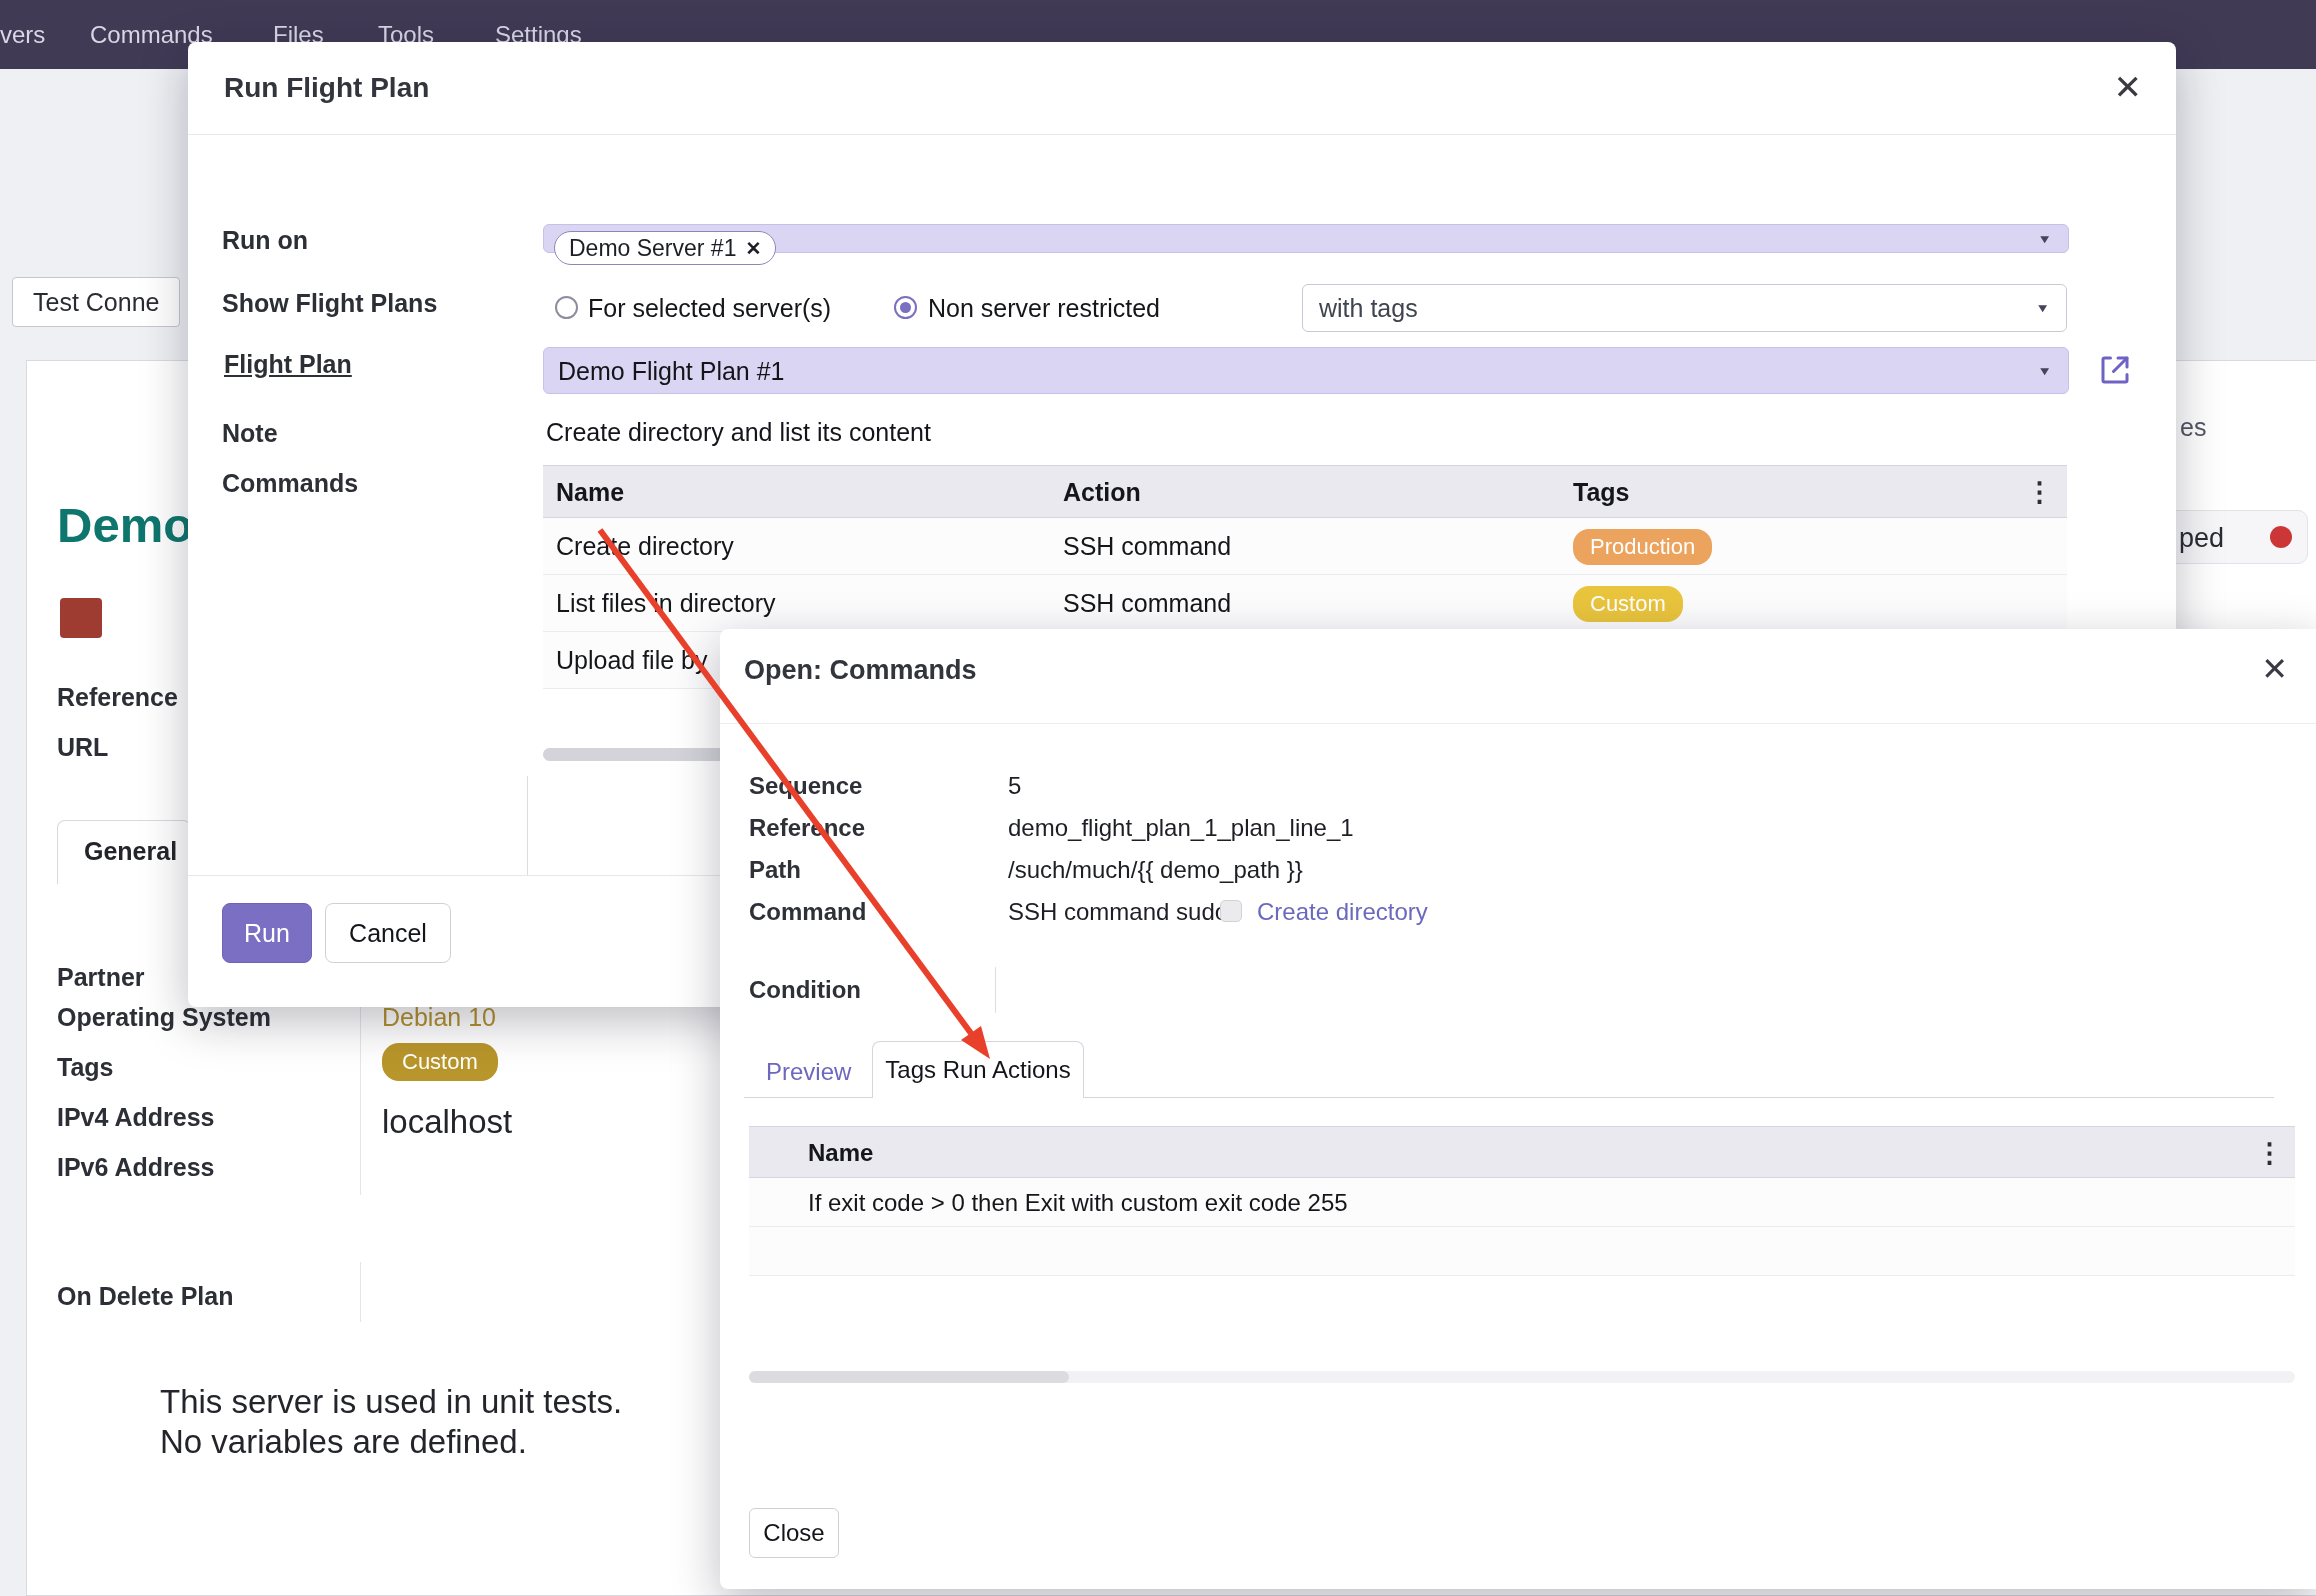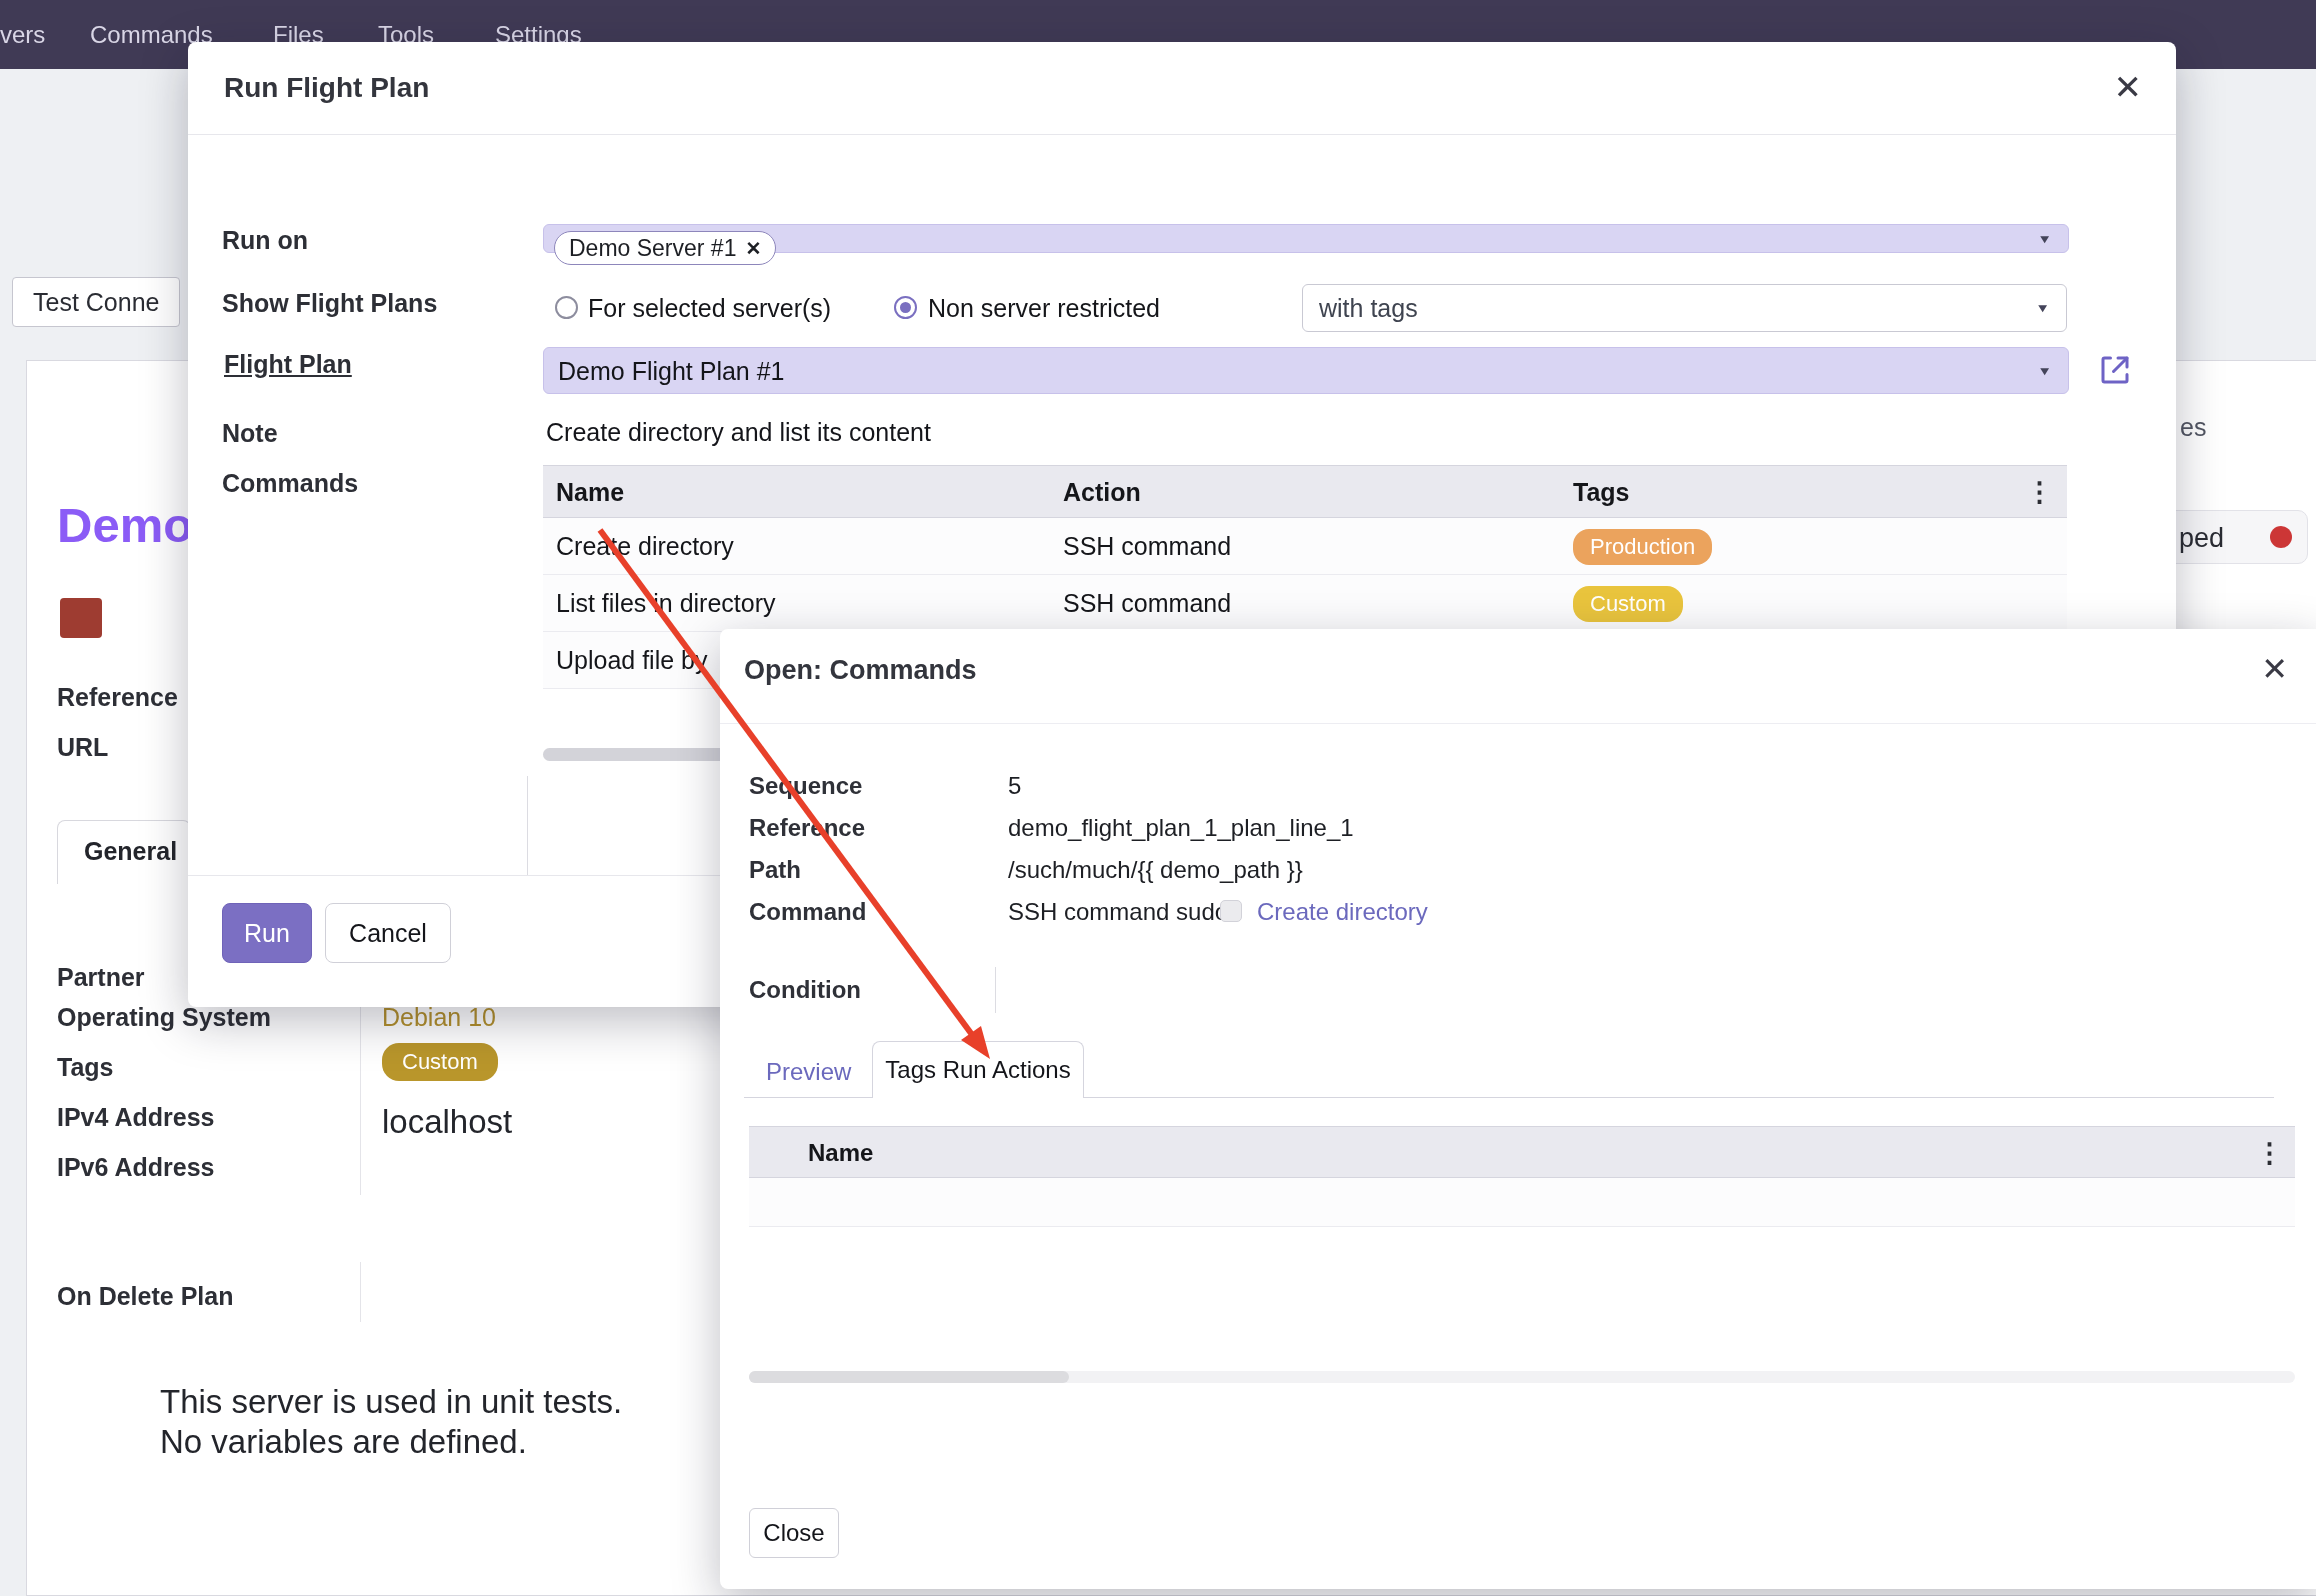--- a/index.html
+++ b/index.html
@@ -85,21 +85,21 @@
 
 <button class="bg-el btn-plain" style="left:12px; top:277px; height:50px; padding:0 20px;">Test Conne</button>
 
 <span class="bg-el" style="left:2180px; top:413px; font-size:25px; color:#525662;">es</span>
 
 <div class="bg-el status-pill" style="left:2160px; top:510px; width:148px; height:54px;">
   <span style="position:absolute; left:18px; top:12px; font-size:27px; color:#2a2c33;">ped</span>
   <span class="dot-red"></span>
 </div>
 
-<h1 class="bg-el" style="left:57px; top:497px; font-size:49px; font-weight:700; color:#8b5cf6;">Demo</h1>
+<h1 class="bg-el" style="left:57px; top:497px; font-size:49px; font-weight:700; color:#0f766e;">Demo</h1>
 
 <div class="bg-el" style="left:60px; top:598px; width:42px; height:40px; background:#9e3c31; border-radius:4px;"></div>
 
 <span class="bg-el fl" style="left:57px; top:683px;">Reference</span>
 <span class="bg-el fl" style="left:57px; top:733px;">URL</span>
 
 <div class="bg-el general-tab" style="left:57px; top:820px; width:134px; height:64px;">
   <span style="position:absolute; left:26px; top:16px; font-size:25px; font-weight:600; color:#23252b;">General</span>
 </div>
 
@@ -222,20 +222,23 @@
 
   <span class="tab-inactive" style="left:46px; top:429px;">Preview</span>
   <div class="tab-active" style="left:152px; top:412px; width:212px; height:57px; line-height:55px;">Tags Run Actions</div>
   <div class="tab-underline" style="left:24px; top:468px; width:1530px;"></div>
 
   <div class="tbl" style="left:29px; top:497px; width:1546px;">
     <div class="t-head" style="height:52px;">
       <span class="cell hcell" style="left:59px; top:12px; font-size:24px;">Name</span>
       <span class="kebab" style="right:12px; top:10px;">⋮</span>
     </div>
+    <div class="t-row" style="height:49px;">
+      <span class="cell" style="left:59px; top:11px; font-size:24px;">If exit code &gt; 0 then Exit with custom exit code 255</span>
+    </div>
     <div class="t-row" style="height:49px;"></div>
   </div>
 
   <div class="scrolltrack" style="left:29px; top:742px; width:1546px; height:12px;">
     <div class="scrollthumb" style="width:320px; background:#dcdcdf;"></div>
   </div>
 
   <button class="btn btn-secondary" style="left:29px; top:879px; width:90px; height:50px; border-radius:6px; font-size:24px;">Close</button>
 </div>
 

